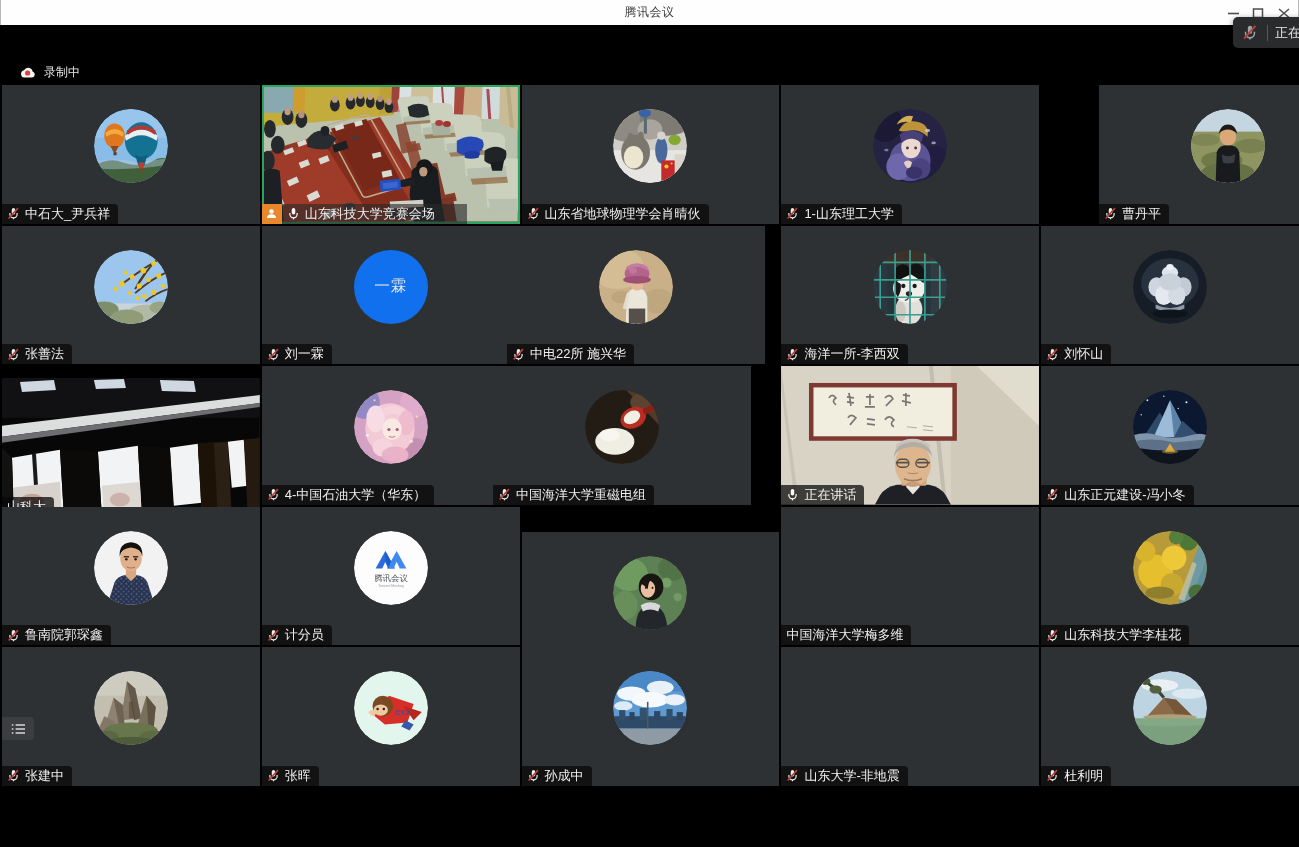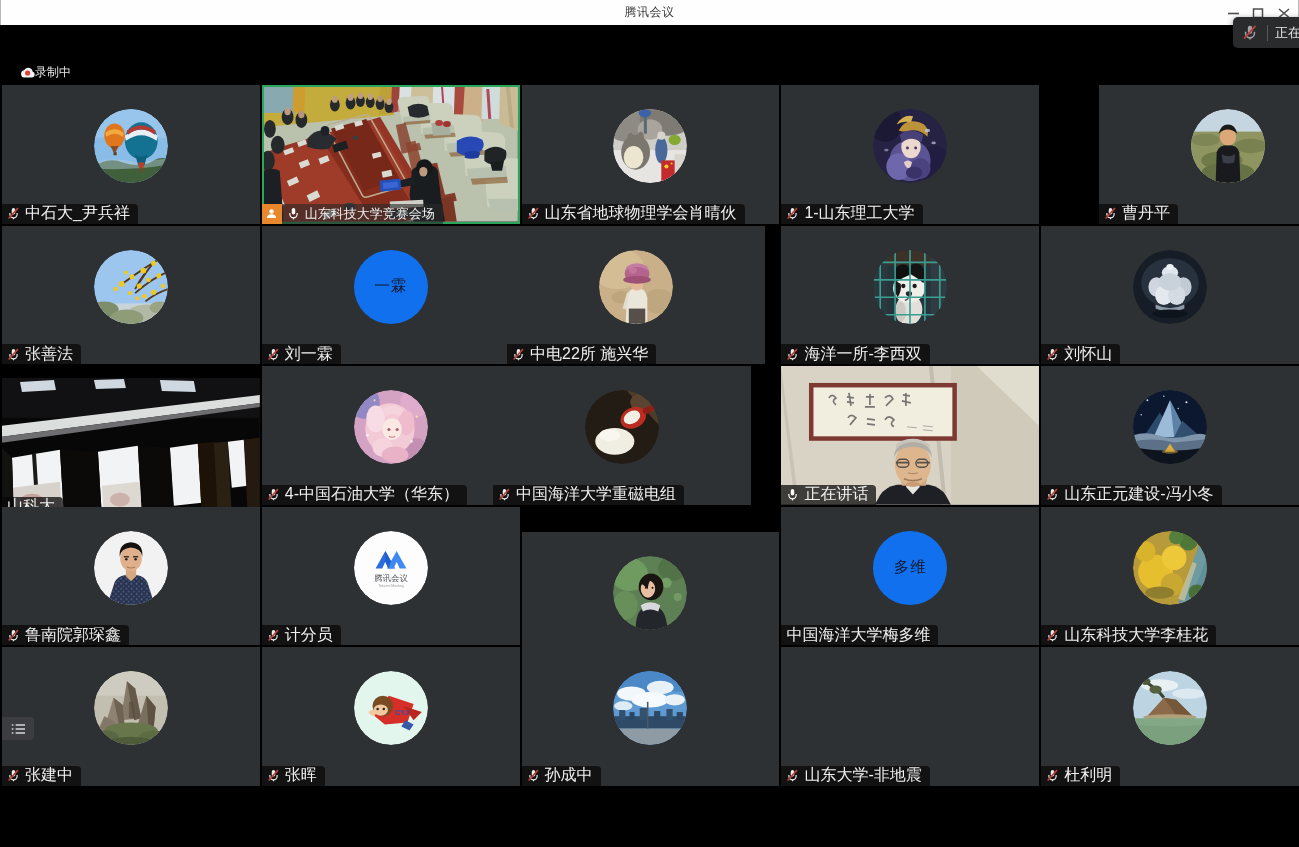--- a/index.html
+++ b/index.html
@@ -1,35 +1,35 @@
 <!DOCTYPE html>
 <html><head><meta charset="utf-8"><style>
 html,body{margin:0;padding:0}
 body{width:1299px;height:847px;overflow:hidden;background:#000;
  font-family:"Liberation Sans",sans-serif;position:relative}
 #titlebar{position:absolute;left:0;top:0;width:1299px;height:25px;background:#fefefe;
  border-left:1px solid #b8b8b8;border-right:1px solid #b8b8b8;box-sizing:border-box}
 #title{position:absolute;left:0;right:0;top:0;height:25px;line-height:25px;
  text-align:center;font-size:12px;color:#3c3c3c;letter-spacing:.5px}
 .wb{position:absolute;top:0;height:25px;width:30px}
-#rec{position:absolute;left:20px;top:64px;height:16px;display:flex;align-items:center;}
+#rec{position:absolute;left:20px;top:64px;height:16px;display:flex;align-items:center;gap:9px}
 #rec span{font-size:12px;color:#e8e8e8}
 #panel{position:absolute;left:1233px;top:17px;width:80px;height:31px;background:#292b2d;
  border-radius:5px;display:flex;align-items:center;box-shadow:0 2px 6px rgba(0,0,0,.5)}
 #panel .pv{flex:0 0 1px;width:1px;height:16px;background:#57595b;margin-left:9px}
 #panel span{font-size:13px;color:#e4e4e4;margin-left:7px;white-space:nowrap}
 .tile{position:absolute;width:257.8px;height:138.6px;background:#2e3134;overflow:hidden}
 .av{position:absolute;left:50%;top:24px;width:74px;height:74px;margin-left:-37px;
  border-radius:50%;overflow:hidden;display:block}
-.bluecirc{background:#1170ee;color:#0f172a;font-size:15.5px;display:flex;
+.bluecirc{background:#1170ee;color:#e5e5e5;font-size:15.5px;display:flex;
  align-items:center;justify-content:center;letter-spacing:1px}
 .lab{position:absolute;left:0;bottom:0;height:20px;background:rgba(8,8,8,.74);
  border-radius:0 4px 0 0;display:flex;align-items:center;padding:0 8px 0 5px;gap:5px;
- font-size:16px;color:#f0f0f0;white-space:nowrap;max-width:100%;box-sizing:border-box}
-.lab2{left:20px;border-radius:0;background:rgba(40,40,40,.62);font-size:13px;padding-right:8px}
+ font-size:13px;color:#f0f0f0;white-space:nowrap;max-width:100%;box-sizing:border-box}
+.lab2{left:20px;border-radius:0;background:rgba(40,40,40,.62);font-size:13px;padding-right:32px}
 .mi{width:13px;height:13px;flex:0 0 auto}
 .badge{position:absolute;left:0;bottom:0;width:20px;height:20px;background:#e8872c;
  display:flex;align-items:center;justify-content:center}
 .badge svg{width:13px;height:13px}
 .vid{position:absolute;left:0;top:0;width:100%;height:100%}
 .green{position:absolute;left:0;top:0;right:0;bottom:0;border:2px solid #2aa65c;box-sizing:border-box;overflow:hidden}
 .green .vid{width:253.8px;height:134.6px}
 #listbtn{position:absolute;left:2px;top:717px;width:32px;height:23px;background:#3b3d40;
  border-radius:0 4px 4px 0;display:flex;align-items:center;justify-content:center}
 </style></head><body>
@@ -667,21 +667,20 @@
 </g>
     </svg>
     <div class="lab">
       <svg class="mi" viewBox="0 0 14 14">
         <use href="#micoff"></use>
       </svg>
       <span>史乙然</span>
     </div>
   </div>
 <div class="tile" style="left:781.4px;top:506.8px">
-    <div class="av bluecirc">多维</div>
     <div class="lab">
       <span>中国海洋大学梅多维</span>
     </div>
   </div>
 <div class="tile" style="left:1041.2px;top:506.8px">
     <svg class="av" viewBox="0 0 72 72">
       <g clip-path="url(#cc)">
 <rect width="72" height="72" fill="#b79a3a"></rect>
 <path d="M72 14 L50 72 L72 72 Z" fill="#5f8f98"></path>
 <path d="M66 8 L44 70 L54 72 L72 26 Z" fill="#6e9aa2"></path>

